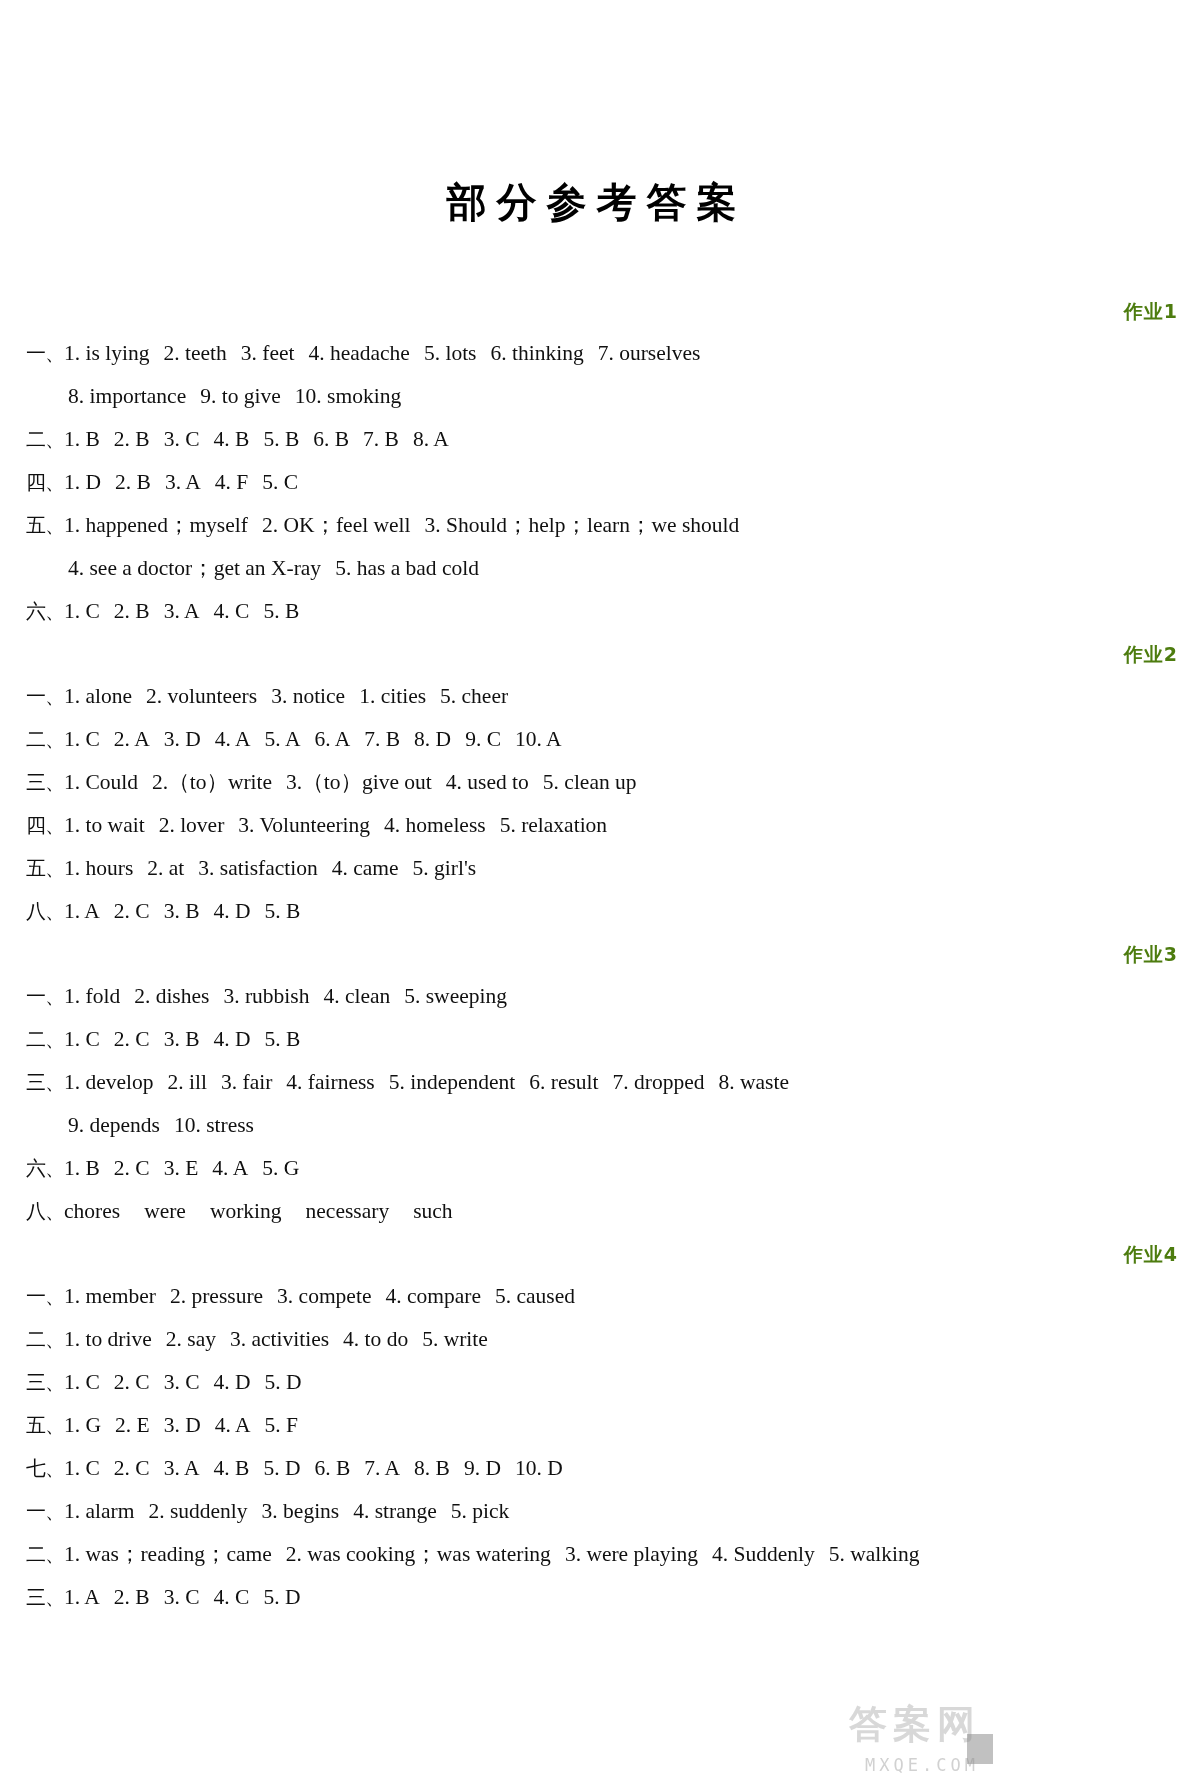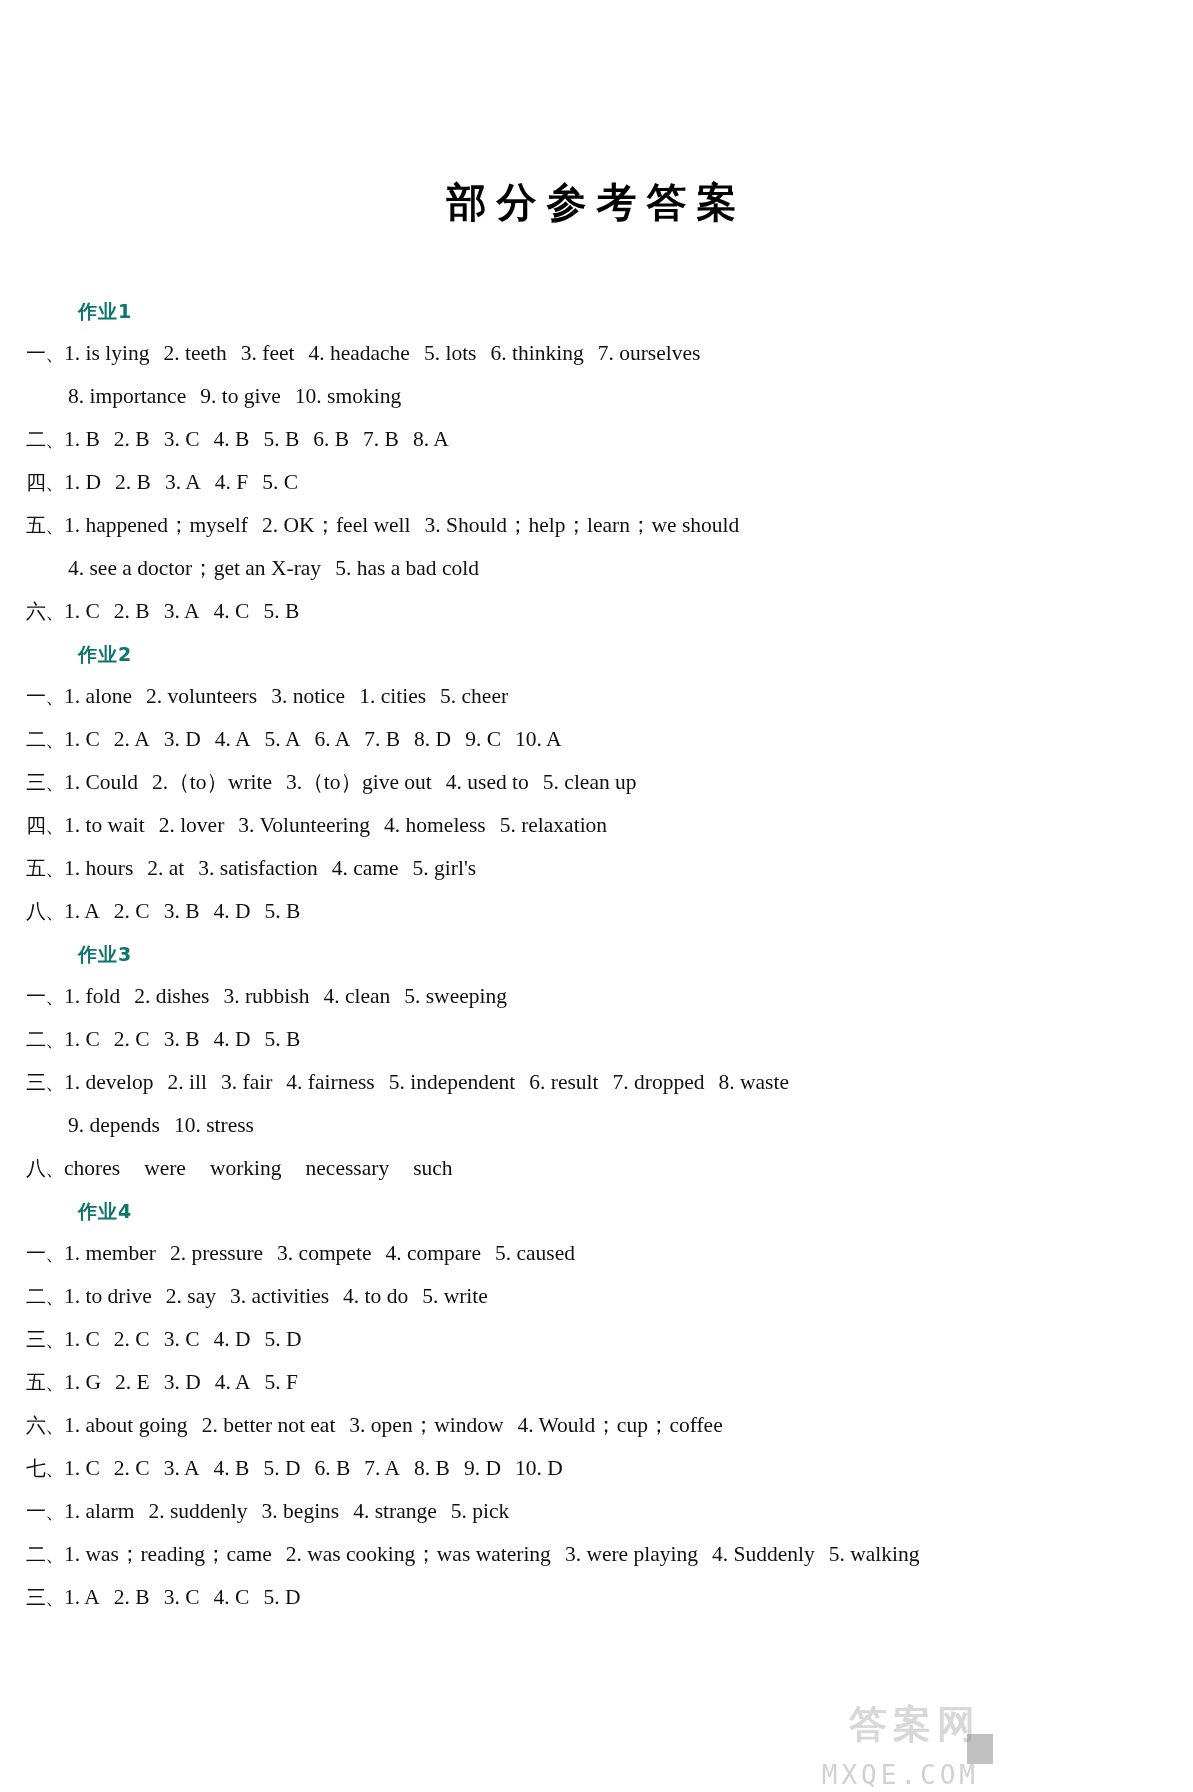--- a/index.html
+++ b/index.html
@@ -38,28 +38,28 @@
   }
   
   .body-block {
     position: absolute;
     left: 18px;
     top: 286px;
     width: 1160px;
   }
   
   .assignment-head {
-    text-align: left;
+    text-align: right;
     font-family: "DejaVu Sans", "Liberation Sans", sans-serif;
     font-weight: bold;
     font-size: 19px;
     letter-spacing: 1px;
     margin: 13px 0 11px 0;
     padding-left: 60px;
-    color: #0f766e;
+    color: #4d7c0f;
   }
   
   .ans-line {
     font-size: 21.5px;
     line-height: 35px;
     white-space: nowrap;
     color: #101010;
     margin: 8px;
     padding: 0;
   }
@@ -86,23 +86,23 @@
     font-size: 38px;
     font-weight: bold;
     letter-spacing: 6px;
     color: #b9b9b9;
     opacity: .55;
     white-space: nowrap;
   }
   .wm-text {
     position: absolute;
     right: 14px;
-    bottom: 2px;
+    bottom: 17px;
     font-family: "DejaVu Sans Mono", monospace;
-    font-size: 26px;
+    font-size: 17px;
     letter-spacing: 4px;
     color: #c2c2c2;
     opacity: .75;
   }
   .corner-tab {
     position: absolute;
     right: 0;
     bottom: 28px;
     width: 26px;
     height: 30px;
@@ -131,27 +131,27 @@
       <div class="ans-line"><span class="cn-num">二、</span><span class="item">1. C</span><span class="item">2. A</span><span class="item">3. D</span><span class="item">4. A</span><span class="item">5. A</span><span class="item">6. A</span><span class="item">7. B</span><span class="item">8. D</span><span class="item">9. C</span><span class="item">10. A</span></div>
       <div class="ans-line"><span class="cn-num">三、</span><span class="item">1. Could</span><span class="item">2.（to）write</span><span class="item">3.（to）give out</span><span class="item">4. used to</span><span class="item">5. clean up</span></div>
       <div class="ans-line"><span class="cn-num">四、</span><span class="item">1. to wait</span><span class="item">2. lover</span><span class="item">3. Volunteering</span><span class="item">4. homeless</span><span class="item">5. relaxation</span></div>
       <div class="ans-line"><span class="cn-num">五、</span><span class="item">1. hours</span><span class="item">2. at</span><span class="item">3. satisfaction</span><span class="item">4. came</span><span class="item">5. girl's</span></div>
       <div class="ans-line"><span class="cn-num">八、</span><span class="item">1. A</span><span class="item">2. C</span><span class="item">3. B</span><span class="item">4. D</span><span class="item">5. B</span></div>
       <div class="assignment-head">作业3</div>
       <div class="ans-line"><span class="cn-num">一、</span><span class="item">1. fold</span><span class="item">2. dishes</span><span class="item">3. rubbish</span><span class="item">4. clean</span><span class="item">5. sweeping</span></div>
       <div class="ans-line"><span class="cn-num">二、</span><span class="item">1. C</span><span class="item">2. C</span><span class="item">3. B</span><span class="item">4. D</span><span class="item">5. B</span></div>
       <div class="ans-line"><span class="cn-num">三、</span><span class="item">1. develop</span><span class="item">2. ill</span><span class="item">3. fair</span><span class="item">4. fairness</span><span class="item">5. independent</span><span class="item">6. result</span><span class="item">7. dropped</span><span class="item">8. waste</span></div>
       <div class="ans-line cont"><span class="item">9. depends</span><span class="item">10. stress</span></div>
+      <div class="ans-line"><span class="cn-num">六、</span><span class="item">1. B</span><span class="item">2. C</span><span class="item">3. E</span><span class="item">4. A</span><span class="item">5. G</span></div>
       <div class="ans-line"><span class="cn-num">八、</span><span class="word-item">chores</span><span class="word-item">were</span><span class="word-item">working</span><span class="word-item">necessary</span><span class="word-item">such</span></div>
       <div class="assignment-head">作业4</div>
       <div class="ans-line"><span class="cn-num">一、</span><span class="item">1. member</span><span class="item">2. pressure</span><span class="item">3. compete</span><span class="item">4. compare</span><span class="item">5. caused</span></div>
       <div class="ans-line"><span class="cn-num">二、</span><span class="item">1. to drive</span><span class="item">2. say</span><span class="item">3. activities</span><span class="item">4. to do</span><span class="item">5. write</span></div>
       <div class="ans-line"><span class="cn-num">三、</span><span class="item">1. C</span><span class="item">2. C</span><span class="item">3. C</span><span class="item">4. D</span><span class="item">5. D</span></div>
       <div class="ans-line"><span class="cn-num">五、</span><span class="item">1. G</span><span class="item">2. E</span><span class="item">3. D</span><span class="item">4. A</span><span class="item">5. F</span></div>
-      <div class="ans-line"><span class="cn-num">六、</span><span class="item">1. about going</span><span class="item">2. better not eat</span><span class="item">3. open；window</span><span class="item">4. Would；cup；coffee</span></div>
       <div class="ans-line"><span class="cn-num">七、</span><span class="item">1. C</span><span class="item">2. C</span><span class="item">3. A</span><span class="item">4. B</span><span class="item">5. D</span><span class="item">6. B</span><span class="item">7. A</span><span class="item">8. B</span><span class="item">9. D</span><span class="item">10. D</span></div>
       <div class="ans-line"><span class="cn-num">一、</span><span class="item">1. alarm</span><span class="item">2. suddenly</span><span class="item">3. begins</span><span class="item">4. strange</span><span class="item">5. pick</span></div>
       <div class="ans-line"><span class="cn-num">二、</span><span class="item">1. was；reading；came</span><span class="item">2. was cooking；was watering</span><span class="item">3. were playing</span><span class="item">4. Suddenly</span><span class="item">5. walking</span></div>
       <div class="ans-line"><span class="cn-num">三、</span><span class="item">1. A</span><span class="item">2. B</span><span class="item">3. C</span><span class="item">4. C</span><span class="item">5. D</span></div>
     </div>
 
   <div class="wm-seal">答案网</div>
   <div class="wm-text">MXQE.COM</div>
   <div class="corner-tab"></div>
 

